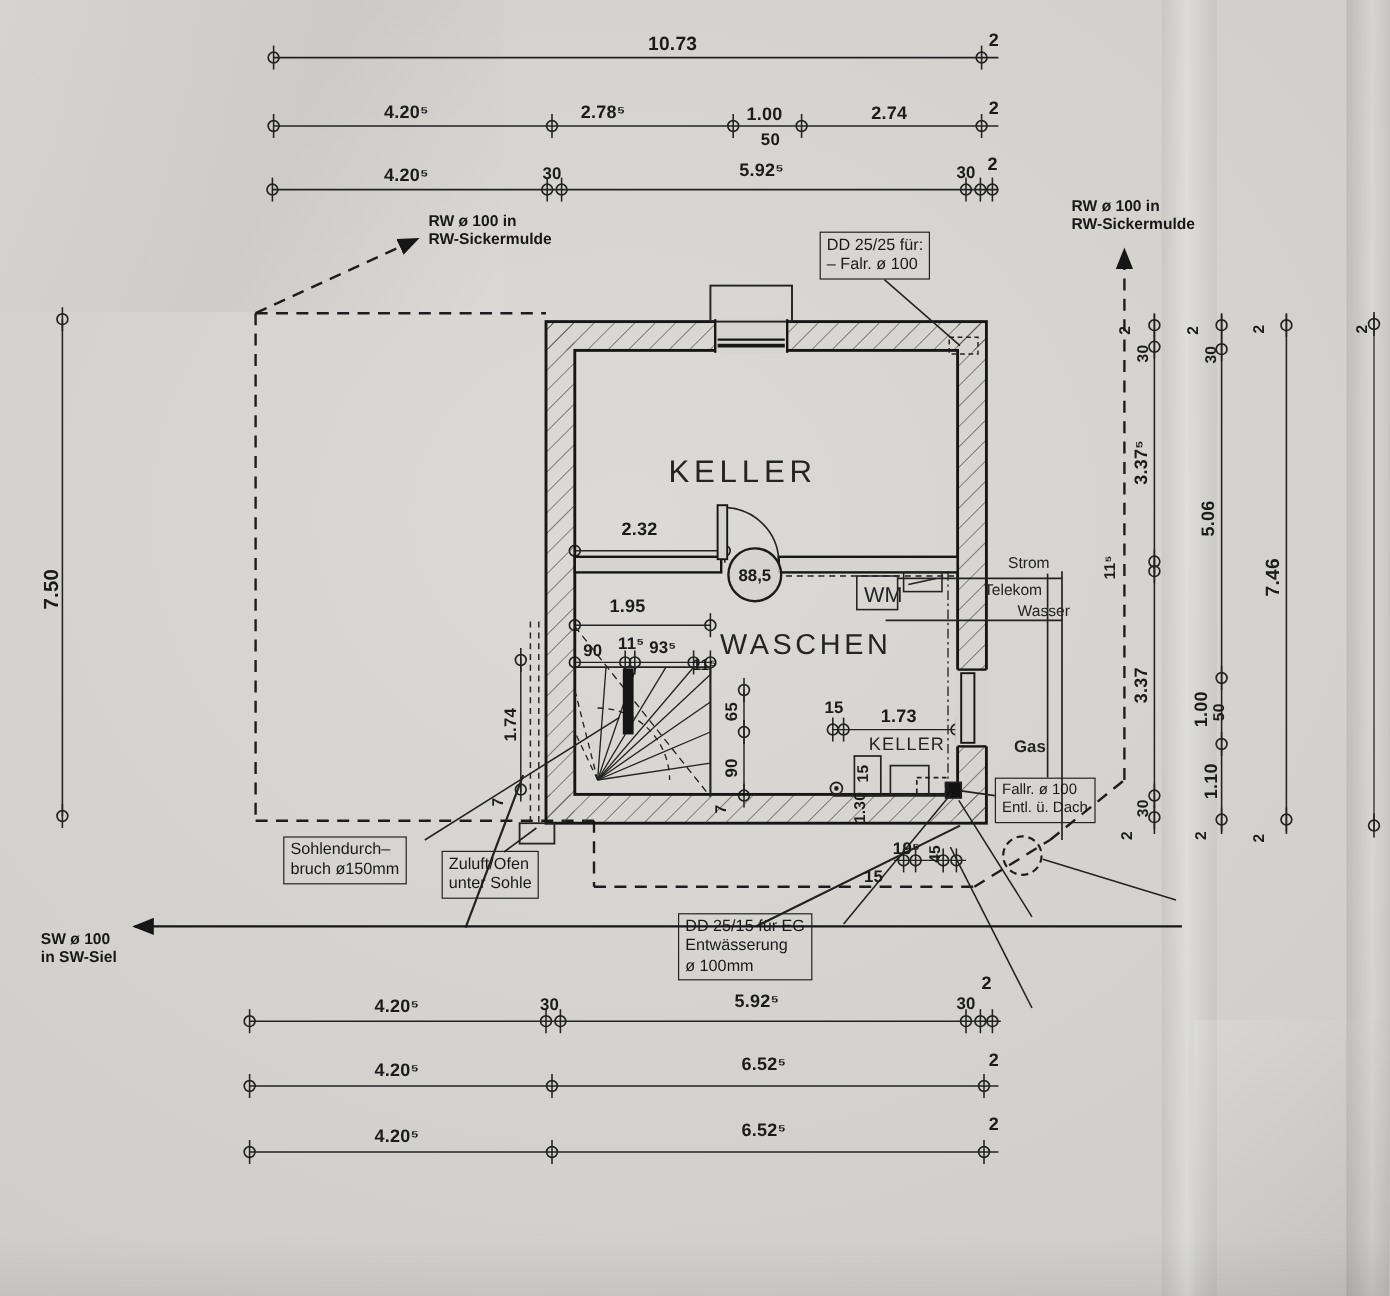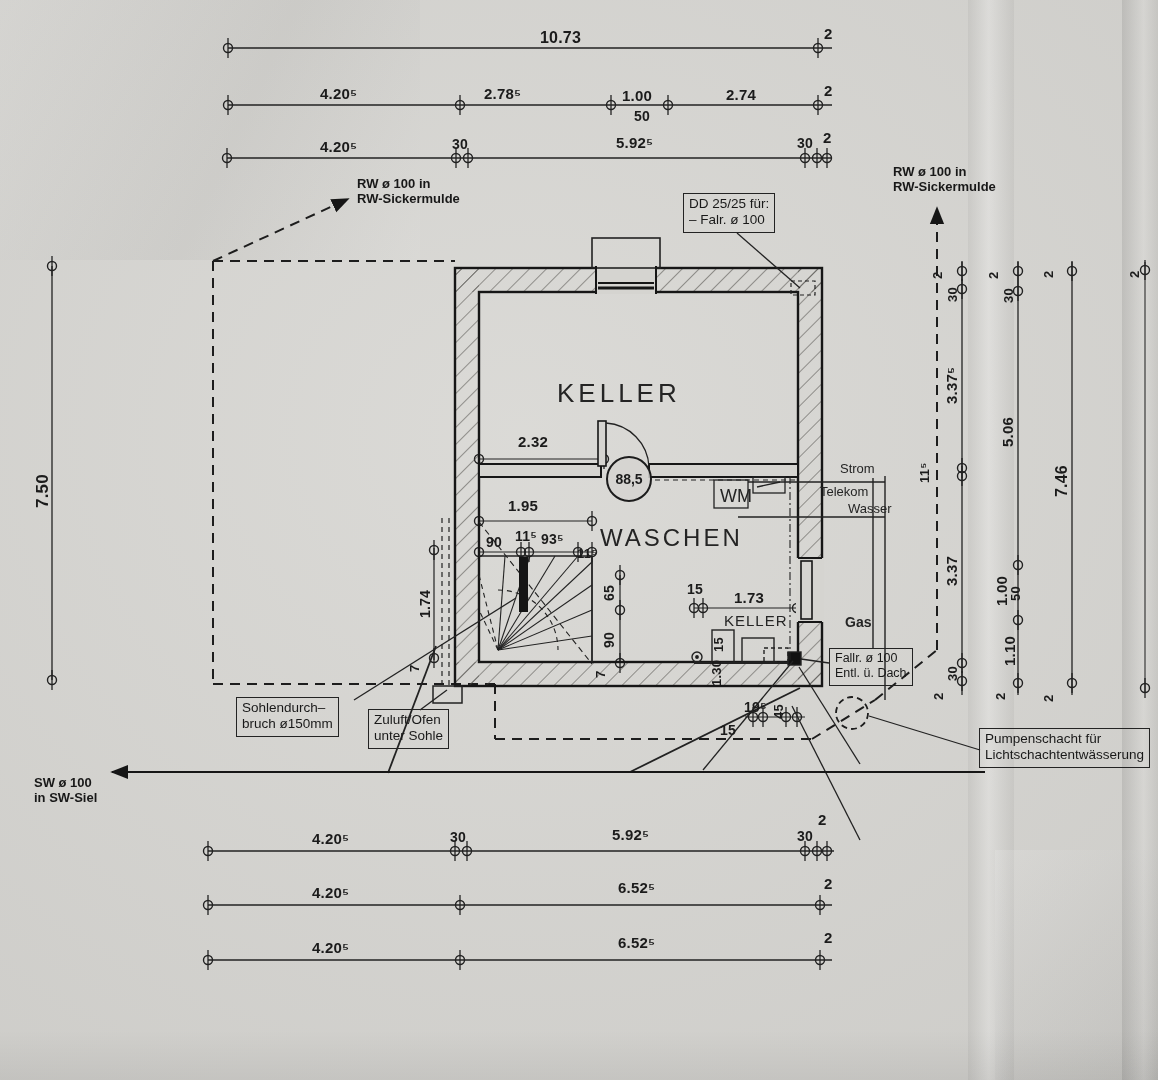--- a/index.html
+++ b/index.html
@@ -367,22 +367,23 @@
     <div>– Falr. ø 100</div>
   </div>
   <div class="box" style="left:236px;top:697px">
     <div>Sohlendurch–</div>
     <div>bruch ø150mm</div>
   </div>
   <div class="box" style="left:368px;top:709px">
     <div>Zuluft/Ofen</div>
     <div>unter Sohle</div>
   </div>
-  <div class="box" style="left:979px;top:728px">
-    <div>Pumpenschacht für</div>
-    <div>Lichtschachtentwässerung</div>
+  <div class="box" style="left:565px;top:761px">
+    <div>DD 25/15 für EG</div>
+    <div>Entwässerung</div>
+    <div>ø 100mm</div>
   </div>
   <div class="box" style="left:829px;top:648px;font-size:12.5px;border-width:1.4px">
     <div>Fallr. ø 100</div>
     <div>Entl. ü. Dach</div>
   </div>
 
 </div>
 
 </body></html>

